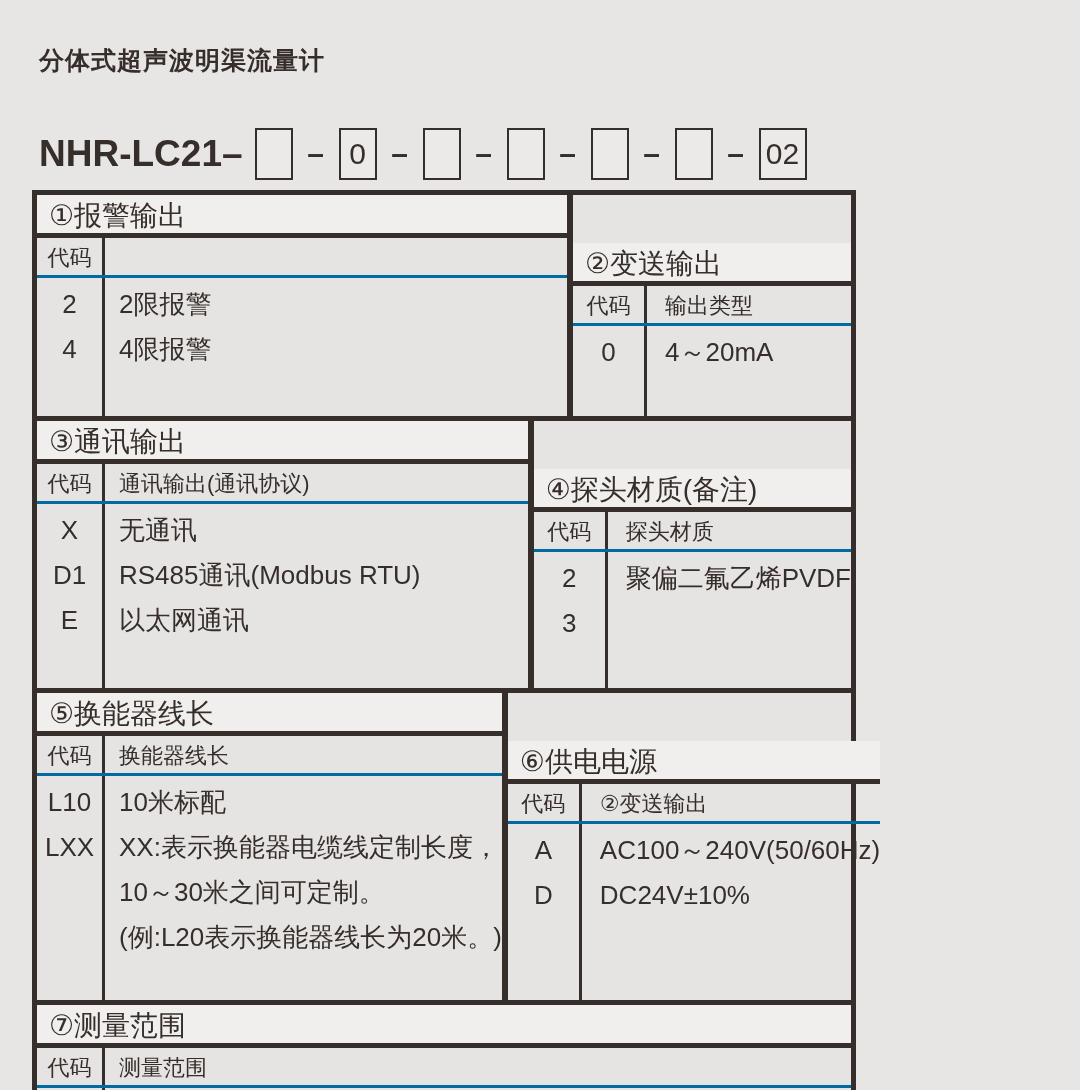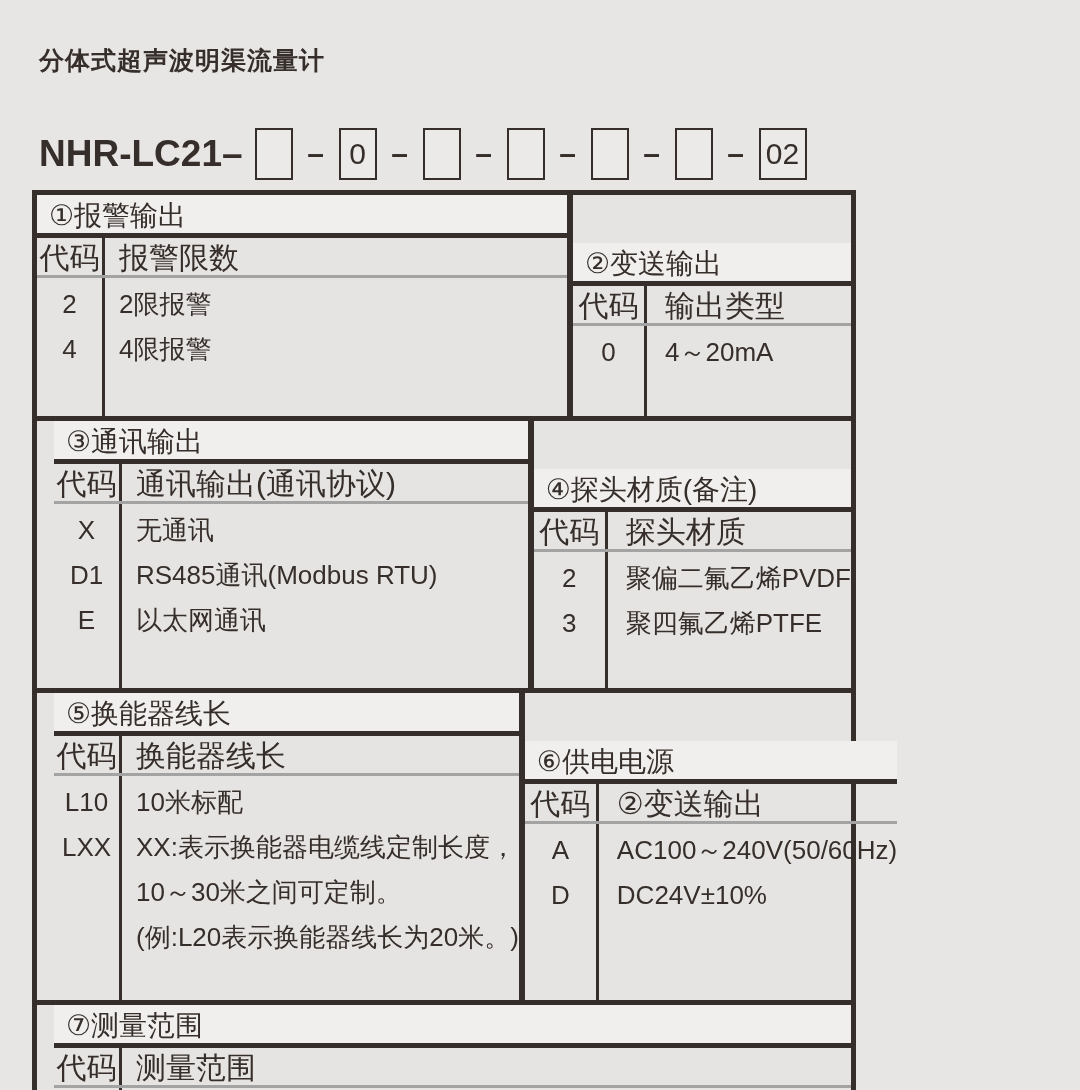--- a/index.html
+++ b/index.html
@@ -33,34 +33,34 @@
   .model-dash{
     width:22px; text-align:center; line-height:52px;
     font-size:30px; font-weight:bold;
   }
   .circ-label{ margin-top:7px; font-size:25px; }
   
   .sel-table{
     position:absolute; left:32px; top:190px; width:824px;
     border:5px solid #362e2a; background:#e6e4e2;
   }
-  .band + .band{ border-top:5px solid #362e2a;padding-left:17px; }
+  .band + .band{ border-top:5px solid #362e2a; }
   .band-2col{ display:flex; align-items:stretch; }
   .half{ display:flex; flex-direction:column; }
   .half-left{ width:536px; border-right:6px solid #362e2a; }
   .half-right{ flex:1;margin-top:48px; }
   .sec-header{
     height:43px; line-height:42px; padding-left:12px;
     font-size:28px; background:#f0efed;
     border-bottom:5px solid #362e2a;
     white-space:nowrap; overflow:hidden;
   }
   .col-header{
     display:flex; height:40px; line-height:39px;
-    border-bottom:3px solid #a3a3a3; font-size:30px;
+    border-bottom:3px solid #0369a1; font-size:22px;
   }
   .col-code{
     width:68px; flex:0 0 auto; text-align:center;
     border-right:3px solid #362e2a;
   }
   .half-right .col-code{ width:74px; }
   .col-value{ flex:1; padding-left:14px; white-space:nowrap; overflow:hidden; }
   .half-right .col-value{ padding-left:18px; }
   .data{ display:flex; flex:1; }
   .data-codes{
@@ -120,21 +120,20 @@
   </div>
 </div>
 
 <div class="sel-table">
 
   <div class="band band-2col">
     <div class="half half-left">
       <div class="sec-header">①报警输出</div>
       <div class="col-header">
         <div class="col-code">代码</div>
-        <div class="col-value">报警限数</div>
       </div>
       <div class="data d-b1">
         <div class="data-codes">
           <div class="line">2</div>
           <div class="line">4</div>
         </div>
         <div class="data-values">
           <div class="line">2限报警</div>
           <div class="line">4限报警</div>
         </div>
@@ -183,21 +182,20 @@
         <div class="col-code">代码</div>
         <div class="col-value">探头材质</div>
       </div>
       <div class="data d-b2">
         <div class="data-codes">
           <div class="line">2</div>
           <div class="line">3</div>
         </div>
         <div class="data-values">
           <div class="line">聚偏二氟乙烯PVDF</div>
-          <div class="line">聚四氟乙烯PTFE</div>
         </div>
       </div>
     </div>
   </div>
 
   <div class="band band-2col">
     <div class="half half-left">
       <div class="sec-header">⑤换能器线长</div>
       <div class="col-header">
         <div class="col-code">代码</div>

